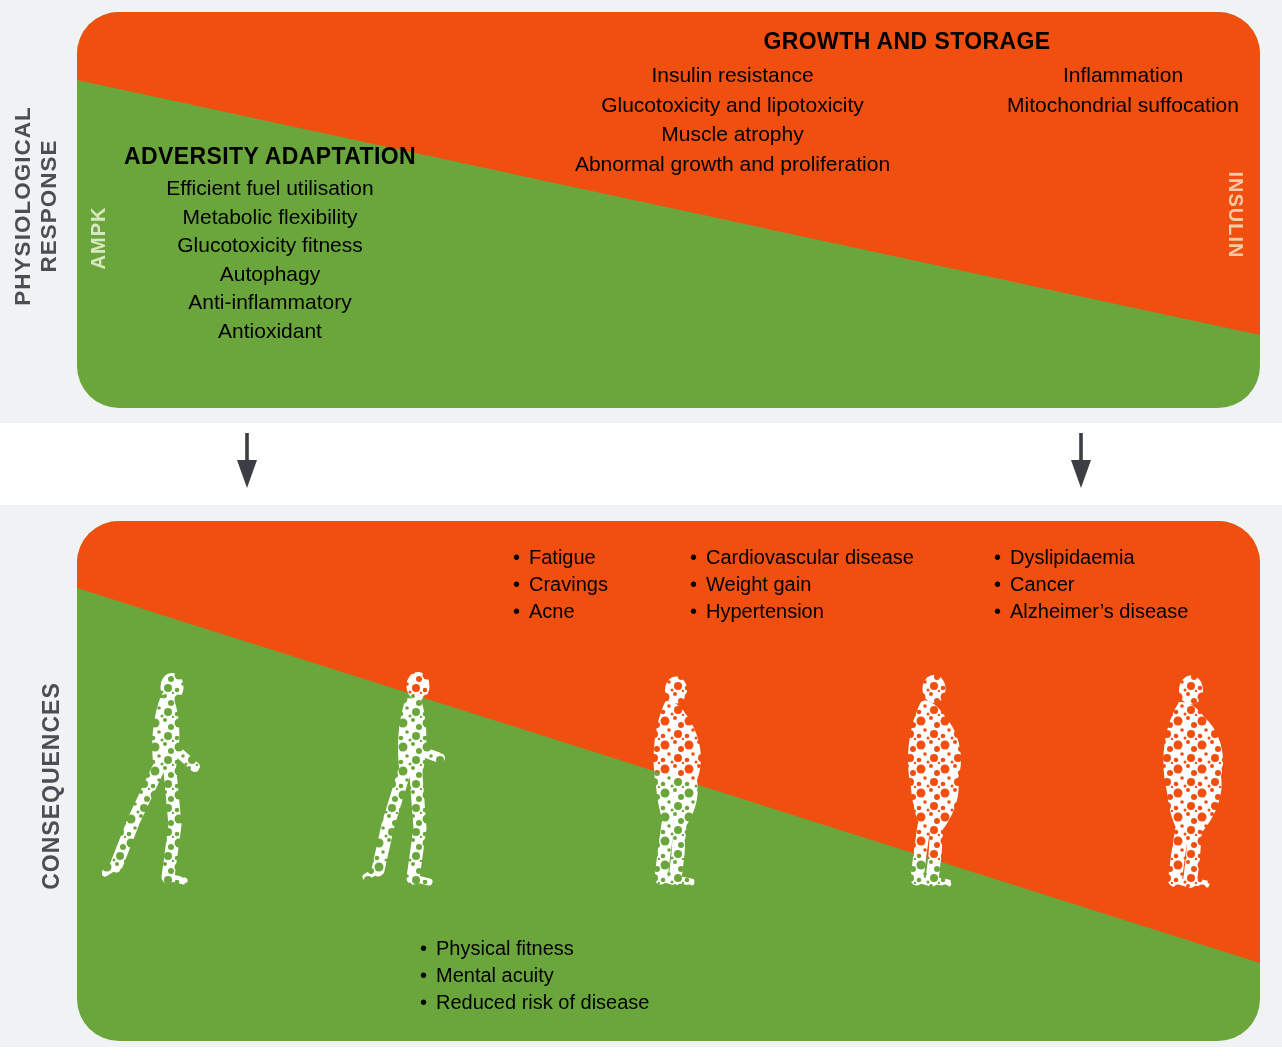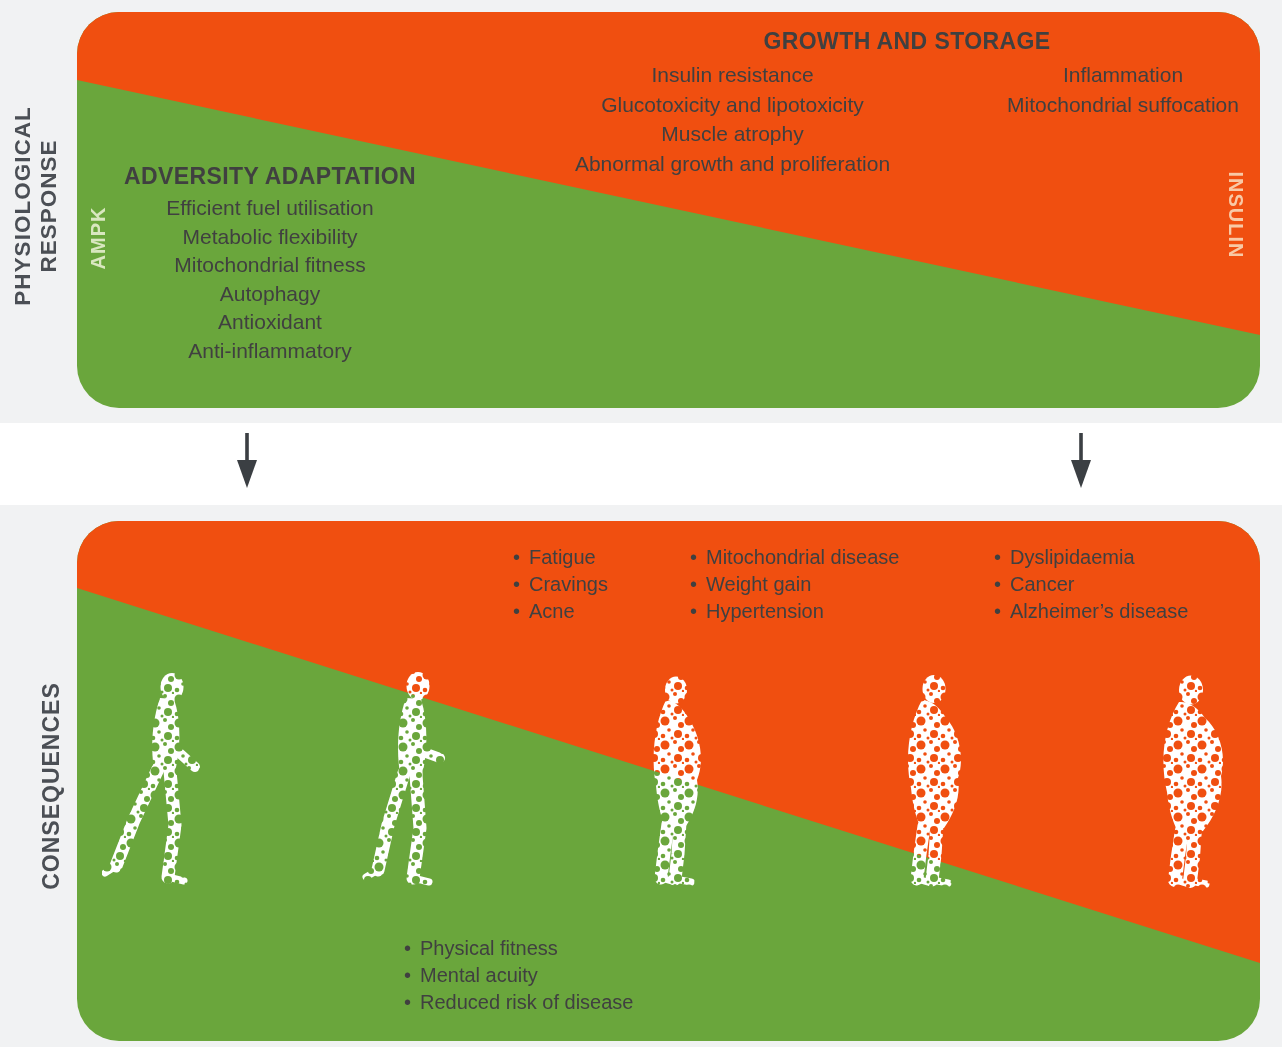--- a/index.html
+++ b/index.html
@@ -14,30 +14,30 @@
 
   .panel { position:absolute; left:77px; width:1183px; border-radius:42px;
            background:#6AA63C; overflow:hidden; }
   #panel-top { top:12px; height:396px; }
   #panel-bottom { top:521px; height:520px; }
   .orange-overlay { position:absolute; left:0; top:0; width:100%; height:100%;
                     background:#F04F10; }
   #panel-top .orange-overlay { clip-path:polygon(0 0,100% 0,100% 323px,0 68px); }
   #panel-bottom .orange-overlay { clip-path:polygon(0 0,100% 0,100% 442px,0 67px); }
 
-  .txt { position:absolute; color:#404040; }
+  .txt { position:absolute; color:#000000; }
   .panel-heading { font-weight:bold; font-size:23px; letter-spacing:0.4px;
                    line-height:26px; margin:0 0 5px 0; }
   ul { list-style:none; margin:0; padding:0; }
   .center-list { text-align:center; }
   .center-list li { font-size:21px; line-height:28.6px; }
   .bullet-list li { font-size:20px; line-height:27px; text-align:left; }
   .bullet-list li::before { content:"•"; margin-right:9px; }
 
-  #adversity-block { left:23px; top:131px; width:340px; text-align:center;margin-top:20px; }
+  #adversity-block { left:23px; top:131px; width:340px; text-align:center; }
   #growth-heading  { left:523px; top:16px; width:614px; text-align:center; }
   #growth-left     { left:443px; top:48px; width:425px; }
   #growth-left li  { line-height:29.7px; }
   #growth-right    { left:866px; top:48px; width:360px; }
   #growth-right li { line-height:29.7px; }
 
   .axis-label { position:absolute; font-weight:bold; font-size:20px;
                 letter-spacing:1px; text-align:center; }
   #ampk-label { left:-39px; top:206px; width:120px; height:40px; line-height:40px;
                 color:#D9E7C0; transform:rotate(-90deg); }
@@ -50,21 +50,21 @@
   #label-cons   { left:-59px; top:766px; width:220px; height:40px; line-height:40px; font-size:23px; }
 
   .down-arrow { position:absolute; width:26px; height:56px; }
   #arrow-left  { left:234px; top:433px; }
   #arrow-right { left:1068px; top:433px; }
 
   #cons-orange-1 { left:436px; top:23px; }
   #cons-orange-2 { left:613px; top:23px; }
   #cons-orange-3 { left:917px; top:23px; }
   #cons-green-1  { left:28px;  top:414px; }
-  #cons-green-2  { left:327px; top:414px; }
+  #cons-green-2  { left:343px; top:414px; }
 
   .figure { position:absolute; width:130px; height:225px; }
   #figure-1 { left:102px;  top:670px; }
   #figure-2 { left:350px;  top:670px; }
   #figure-3 { left:612px;  top:668px; }
   #figure-4 { left:868px;  top:668px; }
   #figure-5 { left:1125px; top:668px; }
 </style>
 </head>
 <body>
@@ -163,24 +163,24 @@
     <div class="orange-overlay"></div>
 
     <div class="txt axis-label" id="ampk-label">AMPK</div>
     <div class="txt axis-label" id="insulin-label">INSULIN</div>
 
     <div class="txt" id="adversity-block">
       <p class="panel-heading">ADVERSITY ADAPTATION</p>
       <ul class="center-list">
         <li>Efficient fuel utilisation</li>
         <li>Metabolic flexibility</li>
-        <li>Mitochondrial fitness</li>
+        <li>Glucotoxicity fitness</li>
         <li>Autophagy</li>
+        <li>Anti-inflammatory</li>
         <li>Antioxidant</li>
-        <li>Anti-inflammatory</li>
       </ul>
     </div>
 
     <p class="txt panel-heading" id="growth-heading">GROWTH AND STORAGE</p>
     <ul class="txt center-list" id="growth-left">
       <li>Insulin resistance</li>
       <li>Glucotoxicity and lipotoxicity</li>
       <li>Muscle atrophy</li>
       <li>Abnormal growth and proliferation</li>
     </ul>
@@ -201,21 +201,21 @@
 
   <div class="panel" id="panel-bottom">
     <div class="orange-overlay"></div>
 
     <ul class="txt bullet-list" id="cons-orange-1">
       <li>Fatigue</li>
       <li>Cravings</li>
       <li>Acne</li>
     </ul>
     <ul class="txt bullet-list" id="cons-orange-2">
-      <li>Mitochondrial disease</li>
+      <li>Cardiovascular disease</li>
       <li>Weight gain</li>
       <li>Hypertension</li>
     </ul>
     <ul class="txt bullet-list" id="cons-orange-3">
       <li>Dyslipidaemia</li>
       <li>Cancer</li>
       <li>Alzheimer’s disease</li>
     </ul>
 
     <ul class="txt bullet-list" id="cons-green-2">

